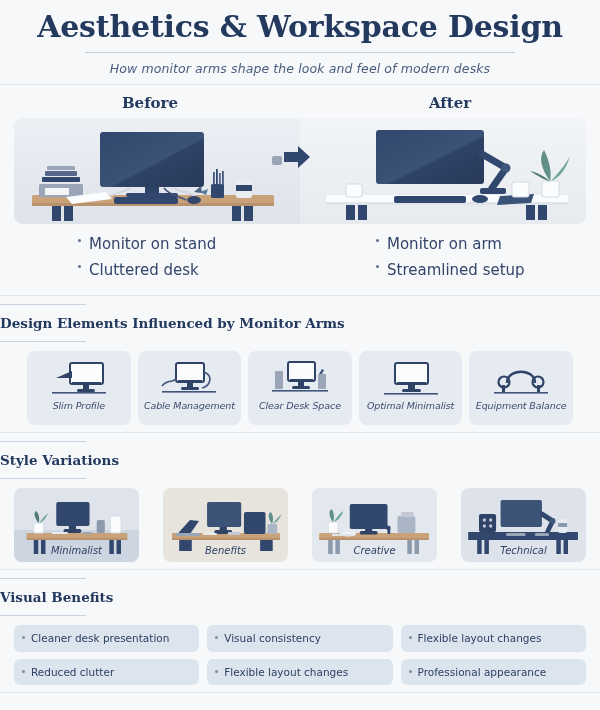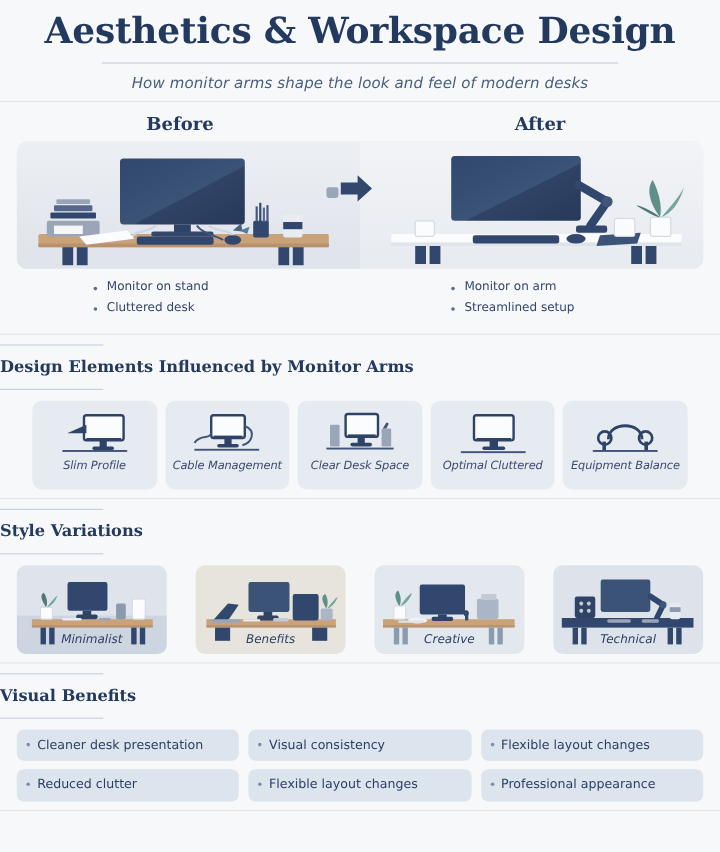--- a/index.html
+++ b/index.html
@@ -36,21 +36,21 @@
            font-weight:bold;font-size:15px;color:#23395e;padding-bottom:6px;}
   .ba-stage{
     margin:0 14px;height:106px;border-radius:9px;overflow:hidden;
     position:relative;background:#e7eaef;
   }
   .ba-bullets{display:flex;padding:7px 0 6px 0;}
   .ba-col{flex:1;}
   .ba-col ul{margin:0;padding:0 0 0 78px;list-style:none;}
   .ba-col.right ul{padding-left:76px;}
   .ba-col li{
-    font-size:10px;color:#33456a;line-height:1.75;position:relative;padding-left:11px;
+    font-size:15px;color:#33456a;line-height:1.75;position:relative;padding-left:11px;
   }
   .ba-col li:before{
     content:"";position:absolute;left:0;top:8px;width:3px;height:3px;
     border-radius:50%;background:#5b6d8e;
   }
 
   
   .sec{padding:8px 0 7px 0;}
   .sec-title{
     display:flex;align-items:flex-start;justify-content:center;gap:10px;
@@ -309,21 +309,21 @@
       <div class="card">
         <div class="ico">
           <svg width="62" height="40" viewBox="0 0 62 40">
             <rect x="15" y="5" width="33" height="21" rx="2" fill="#fbfcfd" stroke="#2f4366" stroke-width="2"></rect>
             <rect x="17" y="24" width="29" height="2.5" fill="#2f4366"></rect>
             <rect x="28" y="26" width="7" height="6" fill="#2f4366"></rect>
             <rect x="22" y="31" width="19" height="3" rx="1.5" fill="#2f4366"></rect>
             <rect x="4" y="35" width="54" height="1.6" fill="#41557b"></rect>
           </svg>
         </div>
-        <div class="lbl">Optimal Cluttered</div>
+        <div class="lbl">Optimal Minimalist</div>
       </div>
 
       <div class="card">
         <div class="ico">
           <svg width="62" height="40" viewBox="0 0 62 40">
             <path d="M17 25 C 17 10, 45 10, 45 25" fill="none" stroke="#2f4366" stroke-width="2.4"></path>
             <circle cx="14" cy="24" r="5.5" fill="none" stroke="#2f4366" stroke-width="2.2"></circle>
             <circle cx="48" cy="24" r="5.5" fill="none" stroke="#2f4366" stroke-width="2.2"></circle>
             <rect x="12" y="27" width="3" height="7" fill="#2f4366"></rect>
             <rect x="47" y="27" width="3" height="7" fill="#2f4366"></rect>

